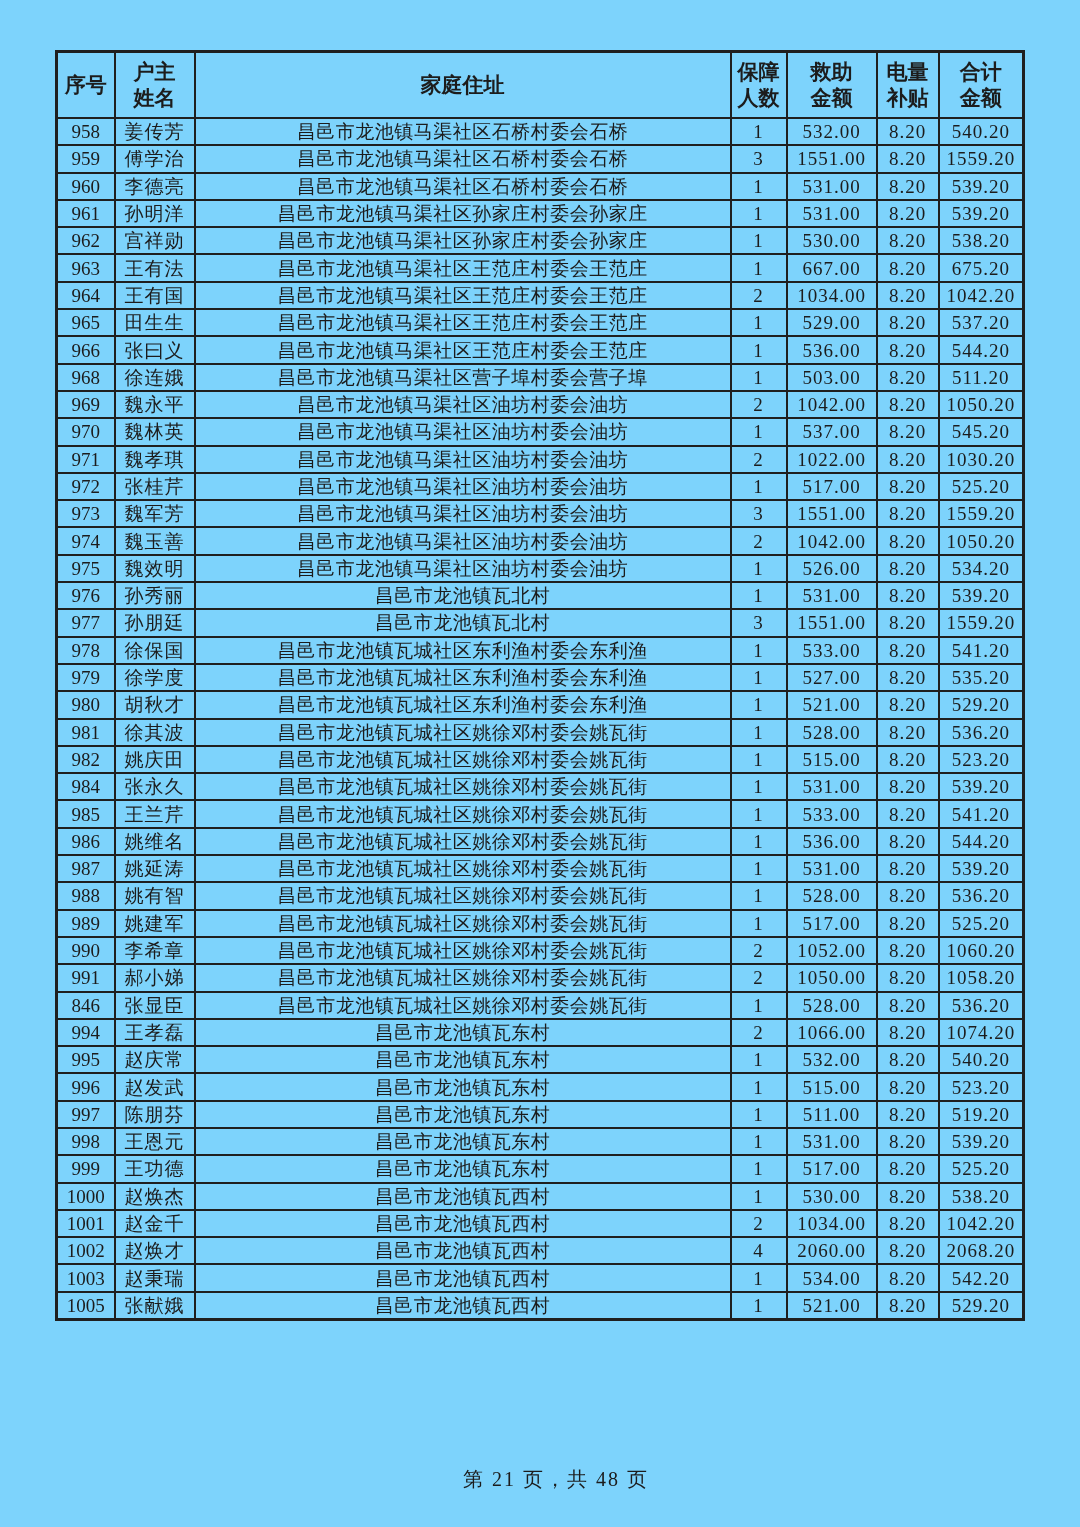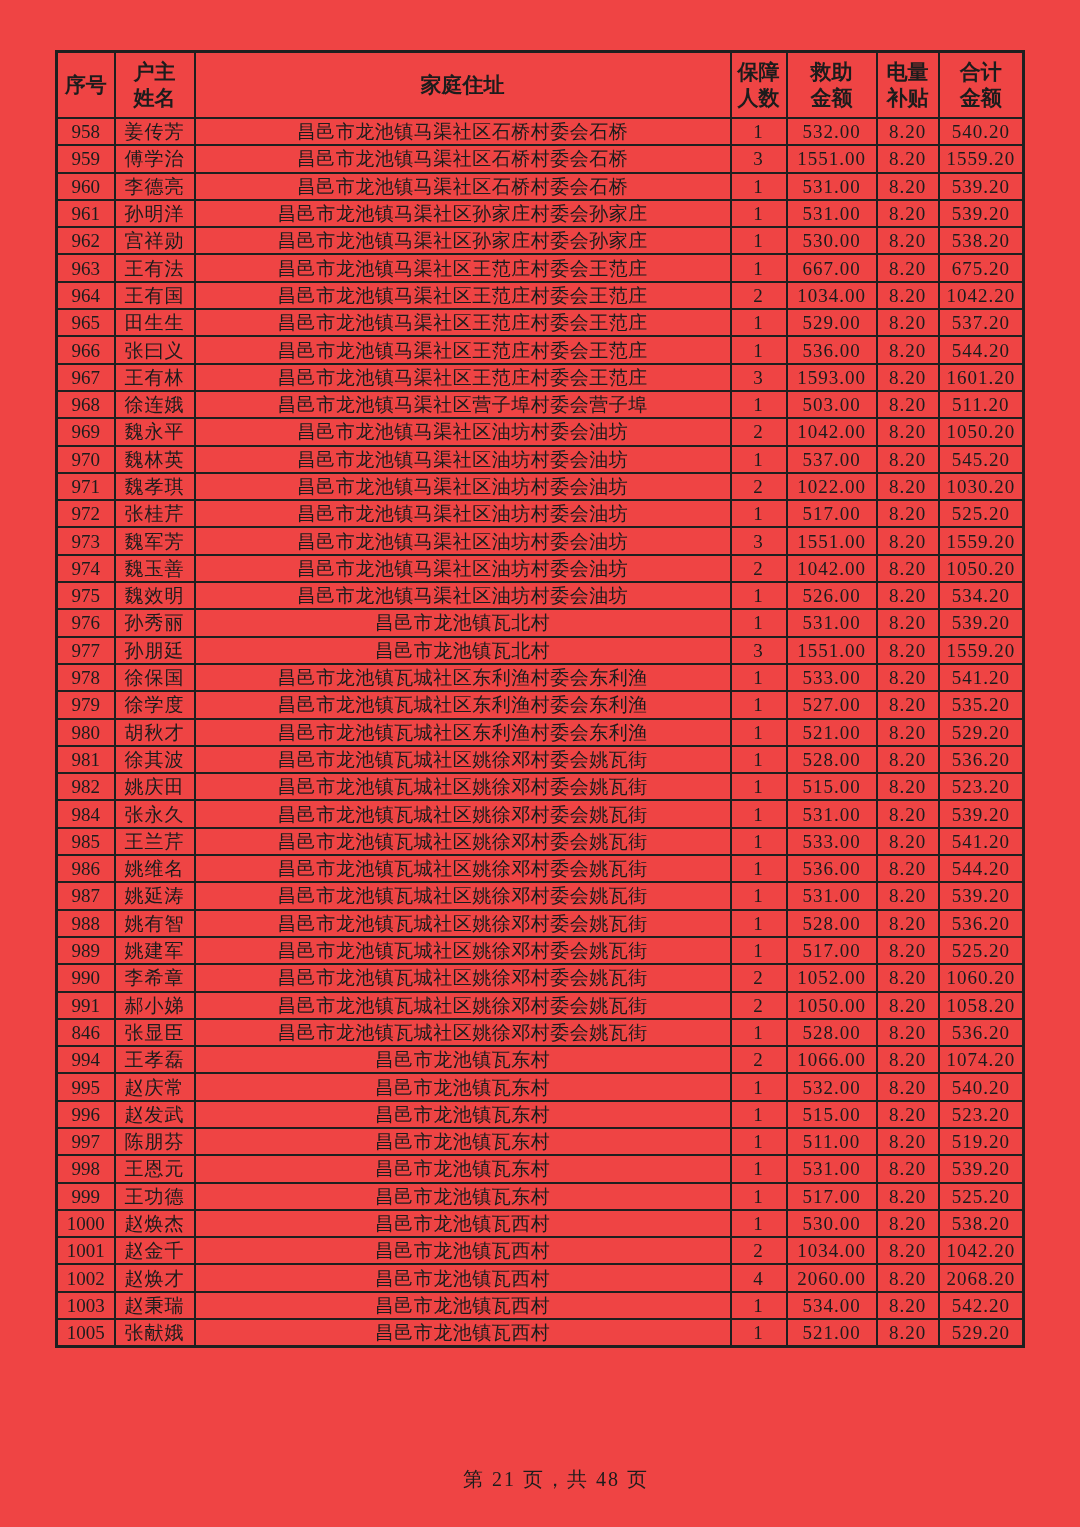--- a/index.html
+++ b/index.html
@@ -4,21 +4,21 @@
 <style>
   html, body {
     margin: 0;
     padding: 0;
     background: #ffffff;
   }
   .page {
     position: relative;
     width: 1080px;
     height: 1527px;
-    background: #ef4444;
+    background: #7dd3fc;
     font-family: "Liberation Serif", "DejaVu Serif", serif;
     color: #1c1c1c;
     overflow: hidden;
   }
   .table-wrap {
     position: absolute;
     left: 55px;
     top: 50px;
     width: 967px;
   }
@@ -180,29 +180,20 @@
           <tr>
             <td class="c0">966</td>
             <td class="c1">张曰义</td>
             <td class="c2">昌邑市龙池镇马渠社区王范庄村委会王范庄</td>
             <td class="c3">1</td>
             <td class="c4">536.00</td>
             <td class="c5">8.20</td>
             <td class="c6">544.20</td>
           </tr>
           <tr>
-            <td class="c0">967</td>
-            <td class="c1">王有林</td>
-            <td class="c2">昌邑市龙池镇马渠社区王范庄村委会王范庄</td>
-            <td class="c3">3</td>
-            <td class="c4">1593.00</td>
-            <td class="c5">8.20</td>
-            <td class="c6">1601.20</td>
-          </tr>
-          <tr>
             <td class="c0">968</td>
             <td class="c1">徐连娥</td>
             <td class="c2">昌邑市龙池镇马渠社区营子埠村委会营子埠</td>
             <td class="c3">1</td>
             <td class="c4">503.00</td>
             <td class="c5">8.20</td>
             <td class="c6">511.20</td>
           </tr>
           <tr>
             <td class="c0">969</td>

